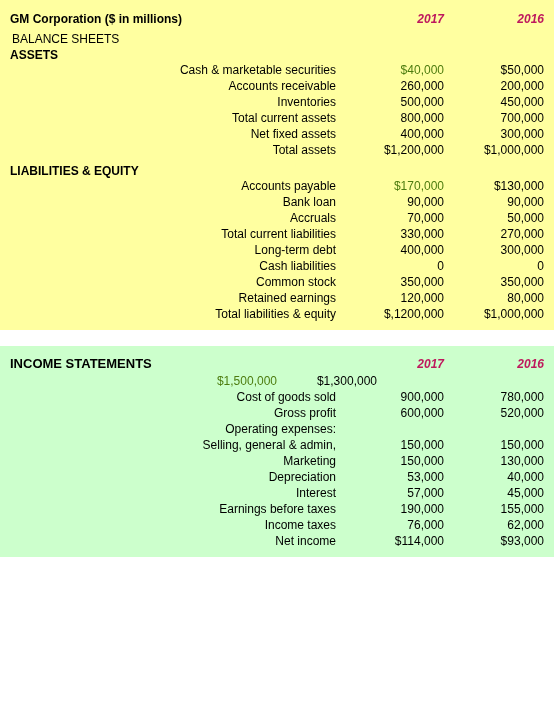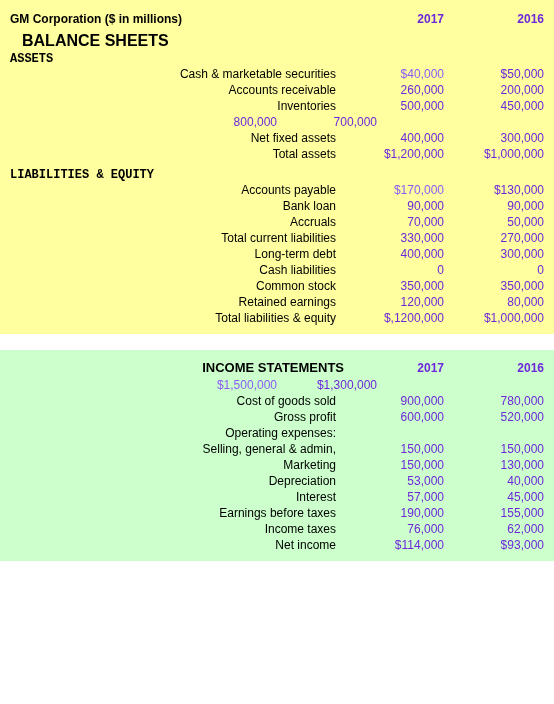--- a/index.html
+++ b/index.html
@@ -29,64 +29,64 @@
     .company-title {
       font-weight: bold;
       font-size: 12px;
     }
     .year-headers {
       display: flex;
       gap: 0;
     }
     .year-header {
       font-weight: bold;
-      color: #6d28d9;
+      color: #be185d;
       width: 100px;
       text-align: right;
+      font-style: italic;
     }
     .section-title {
-      font-weight: bold;
-      font-size: 16px;
-      margin: 4px 0 2px 12px;
+      font-weight: normal;
+      font-size: 12px;
+      margin: 4px 0 2px 2px;
     }
     .sub-title {
       font-weight: bold;
       font-size: 12px;
       margin: 0 0;
-      font-family: Liberation Mono, monospace;
     }
     .data-row {
       display: flex;
       justify-content: center;
       align-items: center;
       padding: 1px 0;
     }
     .row-label {
       text-align: right;
       flex: 1;
       padding-right: 8px;
     }
     .row-values {
       display: flex;
       gap: 0;
     }
     .row-val {
       width: 100px;
       text-align: right;
-      color: #6d28d9;
+      color: #000000;
     }
     .row-val.blue {
-      color: #8b5cf6;
+      color: #4d7c0f;
     }
     .divider {
       height: 6px;
     }
     .income-header-row {
       display: flex;
-      justify-content: flex-end;
+      justify-content: space-between;
       align-items: center;
       padding: 2px 0;
     }
     .income-title {
       font-weight: bold;
       font-size: 13px;
     }
     .gap-section {
       height: 10px;
       background: #fff;
@@ -124,20 +124,21 @@
         </div>
       </div>
       <div class="data-row">
         <span class="row-label">Inventories</span>
         <div class="row-values">
           <span class="row-val">500,000</span>
           <span class="row-val">450,000</span>
         </div>
       </div>
       <div class="data-row">
+        <span class="row-label">Total current assets</span>
         <div class="row-values">
           <span class="row-val">800,000</span>
           <span class="row-val">700,000</span>
         </div>
       </div>
       <div class="data-row">
         <span class="row-label">Net fixed assets</span>
         <div class="row-values">
           <span class="row-val">400,000</span>
           <span class="row-val">300,000</span>

